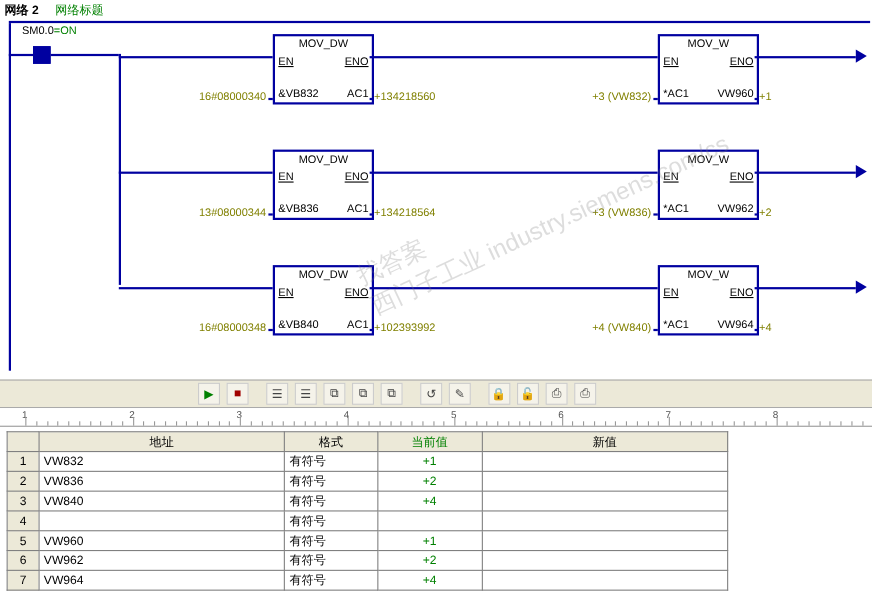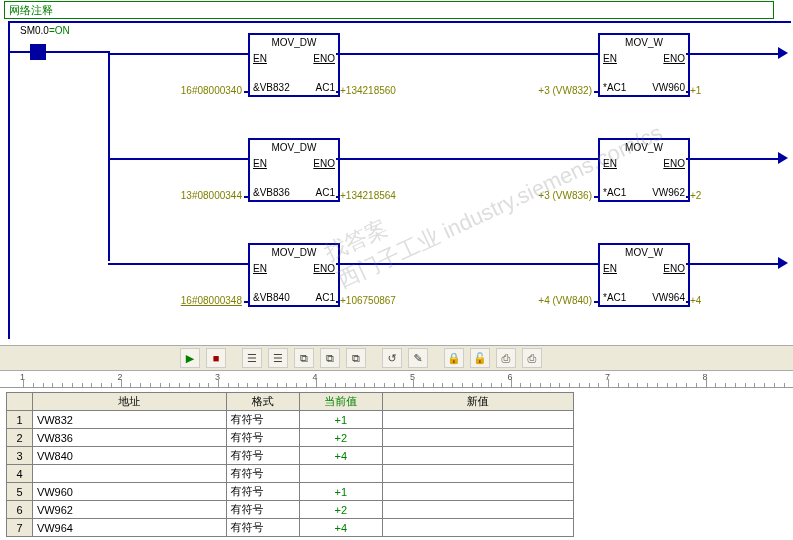--- a/index.html
+++ b/index.html
@@ -34,36 +34,39 @@
   .lower { position: absolute; bottom: 0; left: 0; right: 0; height: 195px; background: #fff; }
   .toolbar { background: #ECE9D8; border-top: 1px solid #aaa; border-bottom: 1px solid #aaa; height: 24px; display: flex; align-items: center; padding: 0 180px 0 180px; gap: 6px; }
   .tb-btn { width: 18px; height: 18px; border: 1px solid #ccc; background: #F5F3EA; display: flex; align-items: center; justify-content: center; font-size: 11px; color: #444; }
   .tb-sep { width: 4px; }
   
   .ruler { height: 16px; background: #fff; border-bottom: 1px solid #999; position: relative; font-size: 9px; color: #555; }
   .ruler .num { position: absolute; top: 1px; }
   .ruler .tick { position: absolute; bottom: 0; width: 0; border-left: 1px solid #999; height: 4px; }
   .ruler .tickL { height: 8px; }
   
-  table.watch { border-collapse: collapse; width: 568px; margin-left: 6px; margin-top: 4px; }
+  table.watch { border-collapse: collapse; width: 656px; margin-left: 6px; margin-top: 4px; }
   table.watch th, table.watch td { border: 1px solid #808080; font-size: 11px; padding: 1px 4px; height: 14px; background: #fff; }
   table.watch th { background: #ECE9D8; font-weight: normal; }
   table.watch .rownum { width: 18px; text-align: center; background: #ECE9D8; }
   table.watch .val { color: #008000; text-align: center; width: 80px; }
   table.watch .addr { width: 200px; }
   table.watch .fmt { width: 70px; }
   table.watch .newv { width: 200px; }
   
   .watermark { position: absolute; right: 120px; top: 140px; font-size: 22px; color: rgba(120,120,120,.25); transform: rotate(-25deg); pointer-events: none; white-space: pre; }
 </style>
 </head>
 <body>
 
 <div class="page">
-  <div class="comment-box">网络注释</div>
+  <div class="header">
+    <span class="net-label">网络 2</span>
+    <span class="net-title">网络标题</span>
+  </div>
 
   <div class="ladder">
     <div class="left-rail"></div>
 
     <div class="contact-label" style="left:12px; top:2px;">
       <span>SM0.0</span><span class="on-label">=ON</span>
     </div>
     <div class="hwire" style="left:0; top:28px; width:22px;"></div>
     <div class="contact-box" style="left:22px; top:21px;"></div>
     <div class="hwire" style="left:38px; top:28px; width:62px;"></div>
@@ -124,23 +127,23 @@
         <div class="hwire" style="left:678px; top:135px; width:92px;"></div>
         <div class="arrowhead" style="left:770px; top:129px;"></div>
         <div class="hwire" style="left:100px; top:240px; width:140px;"></div>
     <div class="fb" style="left:240px; top:220px;">
       <div class="fb-title">MOV_DW</div>
       <div class="fb-port left top">EN</div>
       <div class="fb-port right top">ENO</div>
       <div class="fb-port left bot">&amp;VB840</div>
       <div class="fb-port right bot">AC1</div>
     </div>
-        <div class="pin-label" style="right:549px; left:auto; top:272px; text-align:right;text-decoration:underline;">16#08000348</div>
+        <div class="pin-label" style="right:549px; left:auto; top:272px; text-align:right;">16#08000348</div>
         <div class="hwire" style="left:236px; top:278px; width:4px;"></div>
-        <div class="pin-label" style="left:332px; top:272px;">+106750867</div>
+        <div class="pin-label" style="left:332px; top:272px;">+102393992</div>
         <div class="hwire" style="left:328px; top:278px; width:4px;"></div>
         <div class="hwire" style="left:328px; top:240px; width:262px;"></div>
     <div class="fb" style="left:590px; top:220px;">
       <div class="fb-title">MOV_W</div>
       <div class="fb-port left top">EN</div>
       <div class="fb-port right top">ENO</div>
       <div class="fb-port left bot">*AC1</div>
       <div class="fb-port right bot">VW964</div>
     </div>
         <div class="pin-label" style="right:199px; left:auto; top:272px; text-align:right;">+4 (VW840)</div>

